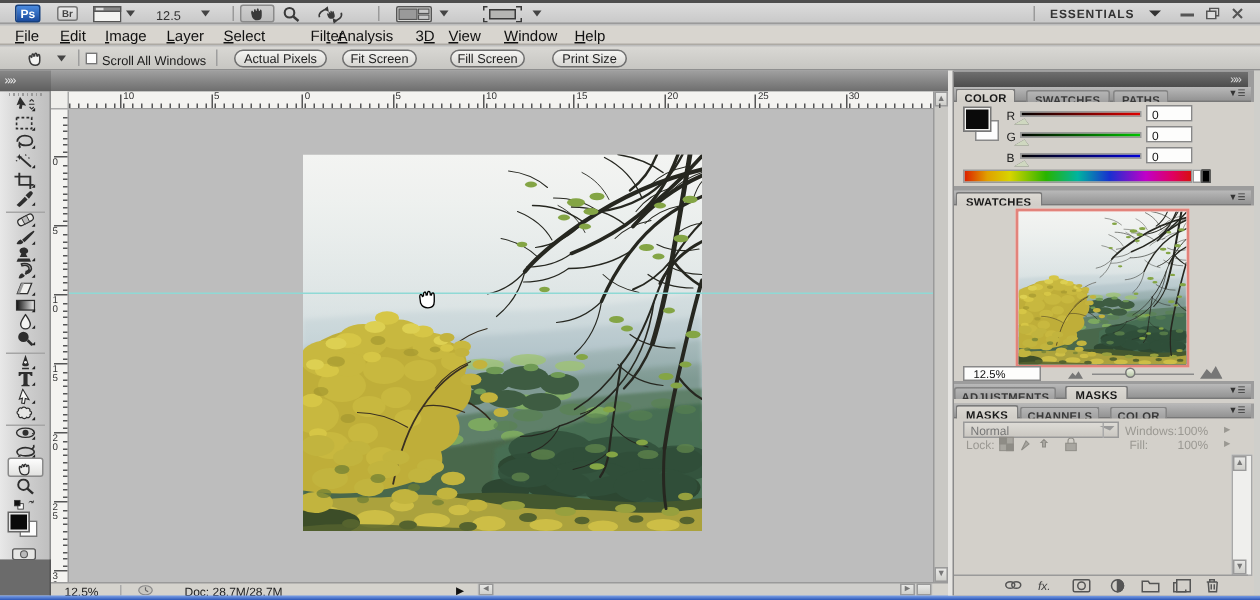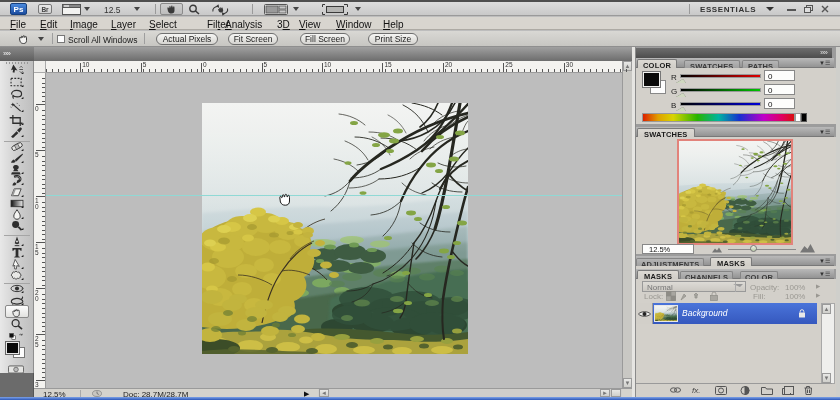--- a/index.html
+++ b/index.html
@@ -855,55 +855,38 @@
  <div class="pbody" style="top:219px;height:3px"></div>
 
  <div class="phdr" style="top:222px">
    <div class="ptab on" style="left:1px;top:1px;height:10px;padding:1px 6px 0">MASKS</div>
    <div class="ptab" style="left:44px;top:2px;padding:1px 4px 0">CHANNELS</div>
    <div class="ptab" style="left:104px;top:2px;padding:1px 4px 0">COLOR</div>
    <div class="pmenu">▼☰</div>
  </div>
  <div class="pbody" style="top:232px;height:118px">
    <div class="abs" style="left:6px;top:2px;width:104px;height:11px;background:linear-gradient(#dddbd6,#cbc8c2);border:1px solid #999;font-size:8px;color:#777;padding:1px 0 0 4px">Normal<span style="position:absolute;right:2px;top:2px;width:0;height:0;border-left:7px solid transparent;border-right:3px solid transparent;border-top:3.5px solid #999"></span><span style="position:absolute;right:9px;top:0;width:1px;height:10px;background:#aaa"></span></div>
-   <div class="abs" style="left:114px;top:4px;font-size:8px;color:#9a9892">Opacity:</div>
+   <div class="abs" style="left:114px;top:4px;font-size:8px;color:#9a9892">Windows:</div>
    <div class="abs" style="left:149px;top:4px;font-size:8px;color:#9a9892">100%</div>
    <div class="abs" style="left:180px;top:4px;font-size:5.5px;color:#9a9892">▶</div>
    <div class="abs" style="left:8px;top:13px;font-size:8px;color:#9a9892">Lock:</div>
    <svg class="abs" style="left:30px;top:12px" width="60" height="10" viewBox="0 0 60 10">
           <g fill="#a8a6a0" stroke="#8e8c86" stroke-width="0.7">
             <rect x="0.5" y="0.5" width="9" height="9"></rect>
             <rect x="0.5" y="0.5" width="4.5" height="4.5" fill="#8e8c86"></rect>
             <rect x="5" y="5" width="4.5" height="4.5" fill="#8e8c86"></rect>
             <path d="M15,9 L18,3 L20,5 Z"></path>
             <path d="M30,1 l2,2 l-1,0 l0,3 l-2,0 l0,-3 l-1,0 Z" transform="translate(0 1)"></path>
             <rect x="44.5" y="4.5" width="7" height="5"></rect>
             <path d="M46,4.5 v-1.5 a2,2 0 0 1 4,0 v1.5" fill="none"></path>
           </g>
         </svg>
    <div class="abs" style="left:117px;top:13px;font-size:8px;color:#9a9892">Fill:</div>
    <div class="abs" style="left:149px;top:13px;font-size:8px;color:#9a9892">100%</div>
    <div class="abs" style="left:180px;top:13px;font-size:5.5px;color:#9a9892">▶</div>
-   <div class="abs" style="left:0;top:24px;width:181px;height:21px;background:linear-gradient(#4a74da,#3558be)">
-     <div class="abs" style="left:0;top:0;width:17px;height:21px;background:#d2cfc9;border-right:1px solid #9a9a9a"></div>
-     <svg class="abs" style="left:2px;top:7px" width="13" height="8" viewBox="0 0 13 8">
-            <path d="M0.5,4 C3,1 10,1 12.5,4 C10,7 3,7 0.5,4 Z" fill="#f0f0ee" stroke="#222" stroke-width="0.8"></path>
-            <circle cx="6.5" cy="4" r="2" fill="#222"></circle>
-          </svg>
-     <div class="abs" style="left:18px;top:2px;width:24px;height:17px;border:1px solid #e8e8e8;background:#888">
-       <svg width="22" height="15" viewBox="0 0 266 251" preserveAspectRatio="none">
-              <use href="#ph"></use>
-            </svg>
-     </div>
-     <div class="abs" style="left:46px;top:5px;font-size:8.5px;font-style:italic;color:#fff">Background</div>
-     <svg class="abs" style="left:162px;top:6px" width="8" height="9" viewBox="0 0 8 9">
-            <rect x="1" y="3.5" width="6" height="5" rx="0.5" fill="#e8e8e8"></rect>
-            <path d="M2.2,3.5 v-1 a1.8,1.8 0 0 1 3.6,0 v1" fill="none" stroke="#e8e8e8" stroke-width="1"></path>
-          </svg>
-   </div>
    <div class="abs" style="left:185px;top:24px;width:14px;height:81px;background:#efefed;border:1px solid #a8a8a8">
      <div class="sbarrow" style="top:0;width:9px">▲</div>
      <div class="sbarrow" style="bottom:0;width:9px">▼</div>
    </div>
    <div class="abs" style="left:0;top:104px;width:196px;height:1px;background:#9a9a9a"></div>
    <svg class="abs" style="left:34px;top:106px" width="150" height="11" viewBox="0 0 150 11">
           <g stroke="#555" fill="none" stroke-width="1">
             <ellipse cx="3.5" cy="5" rx="3" ry="2.2"></ellipse>
             <ellipse cx="7.5" cy="5" rx="3" ry="2.2"></ellipse>
             <text x="22" y="8" font-size="8" font-style="italic" fill="#444" stroke="none" font-family="Liberation Sans">fx.</text>

